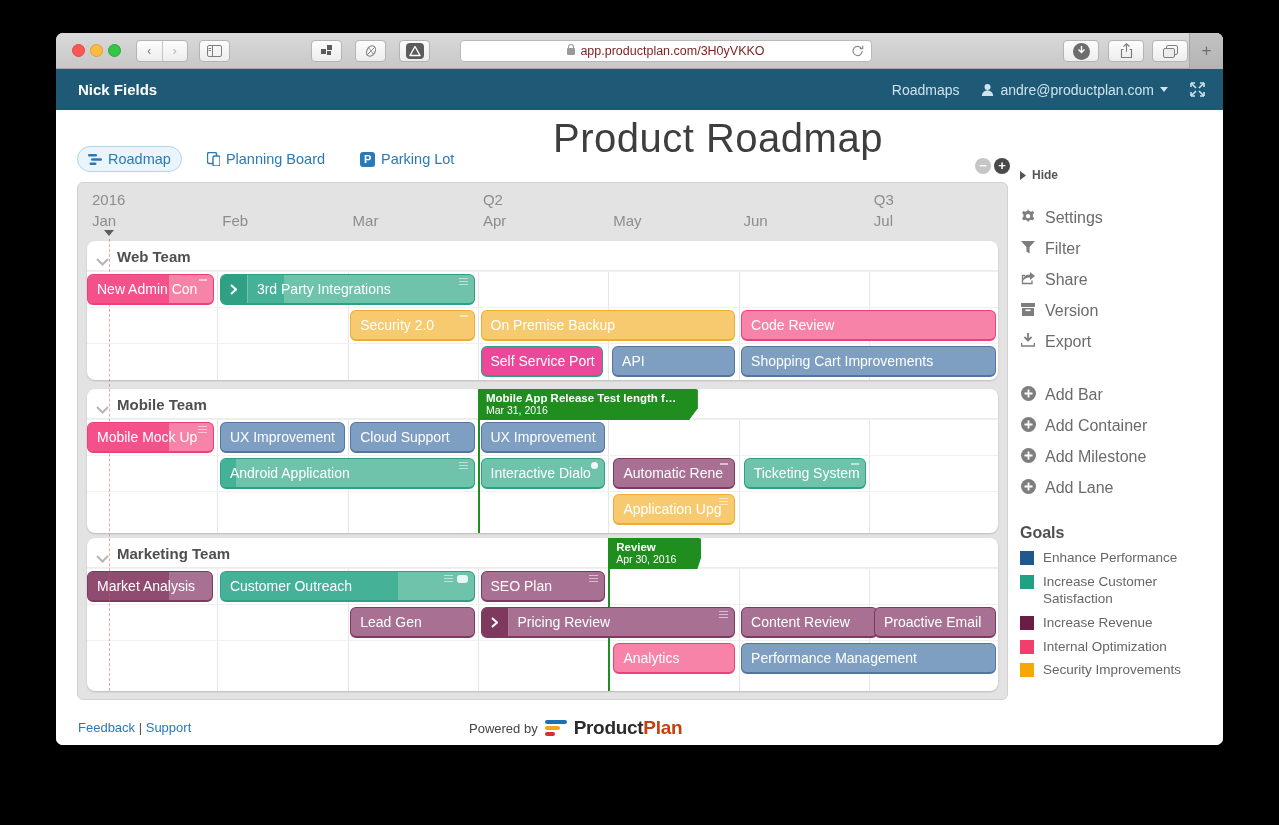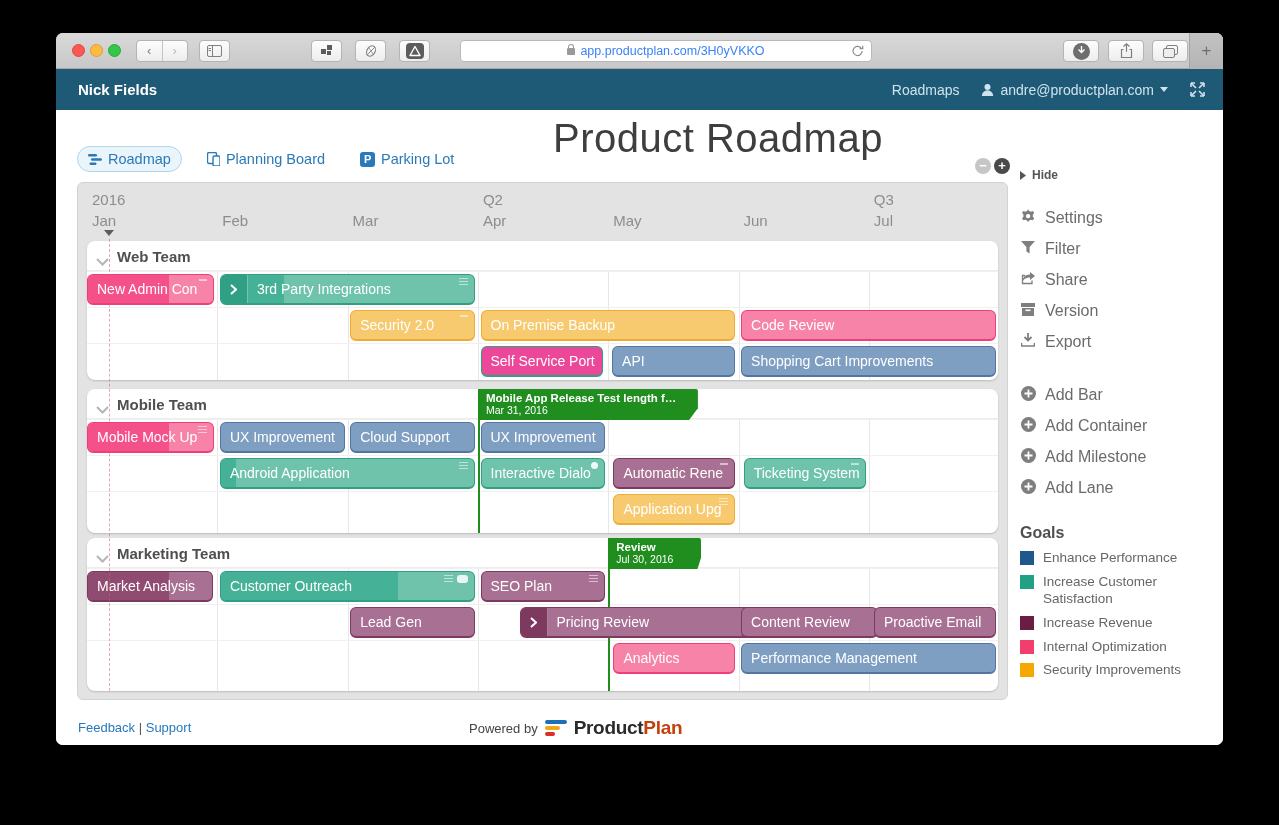--- a/index.html
+++ b/index.html
@@ -15,21 +15,21 @@
   .t-yellow { left:34px; background:#fdbc40; border:1px solid #de9c34; }
   .t-green { left:52px; background:#33c748; border:1px solid #27aa35; }
   .chrome-btn { position:absolute; top:7px; height:22px; background:linear-gradient(#fdfdfd,#ededed); border:1px solid #b4b4b4; border-radius:4px; display:flex; align-items:center; justify-content:center; color:#7f7f7f; }
   .navgroup { left:80px; width:52px; }
   .navgroup .half { flex:1; text-align:center; font-size:13px; line-height:20px; }
   .navgroup .half+.half { border-left:1px solid #c4c4c4; color:#b9b9b9; }
   .sidebtn { left:143px; width:31px; }
   .tool1 { left:255px; width:31px; }
   .tool2 { left:299px; width:31px; }
   .tool3 { left:343px; width:31px; }
-  .urlbar { position:absolute; left:404px; top:7px; width:412px; height:22px; background:#fff; border:1px solid #b9b9b9; border-radius:4px; display:flex; align-items:center; justify-content:center; font-size:12.5px; color:#3b82f6; }
+  .urlbar { position:absolute; left:404px; top:7px; width:412px; height:22px; background:#fff; border:1px solid #b9b9b9; border-radius:4px; display:flex; align-items:center; justify-content:center; font-size:12.5px; color:#7f1d1d; }
   .urlbar .lock { width:8px; height:7px; background:#9a9a9a; border-radius:1px; position:relative; margin-right:5px; }
   .urlbar .lock:before { content:""; position:absolute; left:1px; top:-4px; width:4px; height:4px; border:1.5px solid #9a9a9a; border-bottom:none; border-radius:3px 3px 0 0; }
   .urlbar .reload { position:absolute; right:7px; top:3px; }
   .rbtn1 { left:1007px; width:36px; }
   .rbtn2 { left:1052px; width:36px; }
   .rbtn3 { left:1096px; width:36px; }
   .newtab { position:absolute; right:0; top:0; width:34px; height:36px; background:linear-gradient(#c2c2c2,#b4b4b4); border-left:1px solid #a5a5a5; color:#6e6e6e; font-size:17px; display:flex; align-items:center; justify-content:center; }
   .dlcircle { width:17px; height:17px; border-radius:50%; background:#6d6d6d; display:flex; align-items:center; justify-content:center; }
 
   
@@ -394,21 +394,21 @@
               <div class="lbl">SEO Plan</div>
               <div class="ics">
                 <div class="ic-menu"></div>
               </div>
             </div>
           </div>
           <div class="lane-row">
             <div class="bar" style="left: 263.206px; width: 124.694px; background: rgb(168, 112, 146); border-color: rgb(126, 58, 94);">
               <div class="lbl">Lead Gen</div>
             </div>
-            <div class="bar" style="left: 393.506px; width: 254.994px; background: rgb(168, 112, 146); border-color: rgb(126, 58, 94); margin-left: 39px;">
+            <div class="bar" style="left: 393.506px; width: 254.994px; background: rgb(168, 112, 146); border-color: rgb(126, 58, 94);">
               <div class="arrowseg" style="background: rgb(126, 58, 94);">
                 <svg width="7" height="11" viewBox="0 0 7 11">
                   <path d="M1 1 L6 5.5 L1 10" stroke="#fff" stroke-width="2" fill="none"></path>
                 </svg>
               </div>
               <div class="lbl" style="left: 36px;">Pricing Review</div>
               <div class="ics">
                 <div class="ic-menu"></div>
               </div>
             </div>
@@ -423,21 +423,21 @@
             <div class="bar" style="left: 526.412px; width: 122.088px; background: rgb(248, 131, 169); border-color: rgb(239, 62, 121);">
               <div class="lbl">Analytics</div>
             </div>
             <div class="bar" style="left: 654.106px; width: 254.994px; background: rgb(126, 158, 194); border-color: rgb(84, 117, 159);">
               <div class="lbl">Performance Management</div>
             </div>
           </div>
         </div>
         <div class="flag" style="left: 530.2px; top: 355px; width: 93px; height: 31px; background: rgb(31, 142, 30);">
           <div class="ft">Review</div>
-          <div class="fd">Jul 30, 2016</div>
+          <div class="fd">Apr 30, 2016</div>
         </div>
         <div class="today-tri" style="left: 26.151px; top: 47px;"></div>
         <div class="today-line" style="left: 31.151px; top: 56px; height: 452px;"></div>
       </div>
 
     <div class="side">
       <div class="hide-row">
         <svg width="6" height="9" viewBox="0 0 6 9">
             <path d="M0 0 L6 4.5 L0 9 Z" fill="#555"></path>
           </svg>

